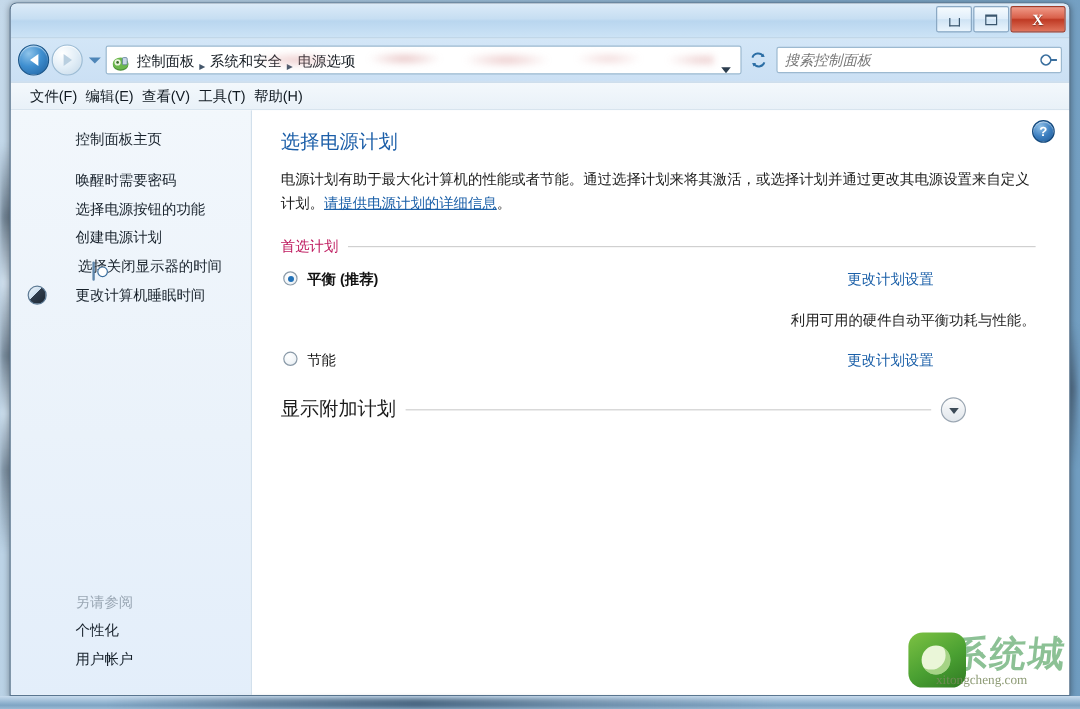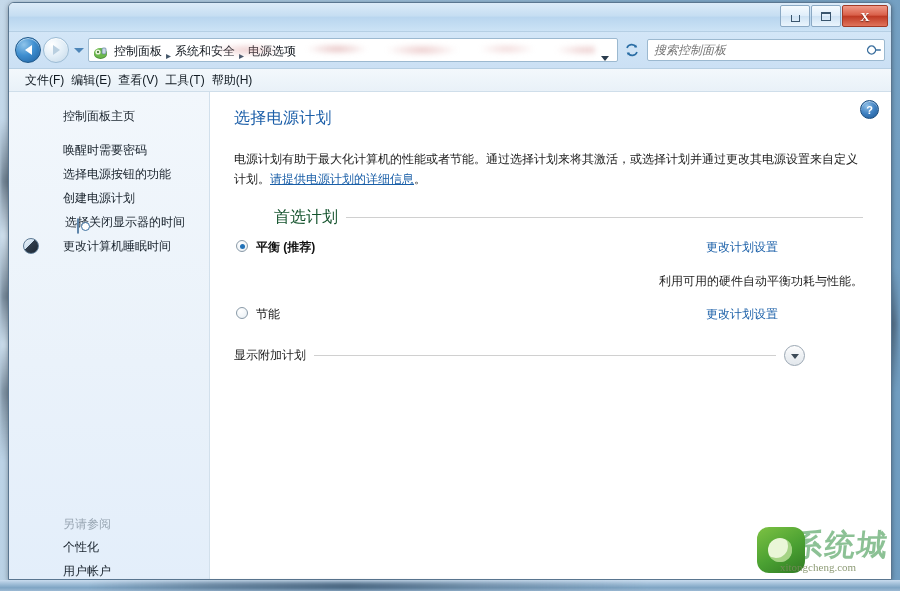--- a/index.html
+++ b/index.html
@@ -317,20 +317,21 @@
     box-sizing: border-box;
   }
   .ico-moon {
     border-radius: 50%;
     background: linear-gradient(135deg, #eef4fa 0%, #cfe0ef 40%, #2f3c4b 42%, #1c2733 100%);
     border: 1px solid #5d7a94;
     box-sizing: border-box;
   }
   .side-bottom {
     margin-top: auto;
+    padding-bottom: 22px;
   }
   .seealso-title {
     font-size: 12px;
     color: #9aa7b4;
     padding: 3px 6px 3px 54px;
     line-height: 16px;
   }
 
   
   #content {
@@ -354,21 +355,21 @@
     display: flex;
     align-items: center;
     justify-content: center;
     cursor: pointer;
     box-shadow: inset 0 1px 1px rgba(255,255,255,.55);
   }
   h1.page-title {
     font-size: 16px;
     font-weight: normal;
     color: #1b5ea8;
-    margin: 0 0 20px 0;
+    margin: 0 0 10px 0;
     letter-spacing: .3px;
   }
   .page-desc {
     font-size: 12px;
     color: #1b1b1b;
     line-height: 20px;
     max-width: 625px;
     margin: 0 0 18px 0;
   }
   a.inline-link {
@@ -376,21 +377,21 @@
     text-decoration: underline;
     cursor: pointer;
   }
 
   .group-head {
     display: flex;
     align-items: center;
     gap: 8px;
     margin-bottom: 10px;
   }
-  .group-head .ghl { font-size: 16px; color: #14532d; white-space: nowrap; margin-left: 40px; }
+  .group-head .ghl { font-size: 12px; color: #be185d; white-space: nowrap; }
   .group-rule {
     flex: 1 1 auto;
     height: 1px;
     background: #d0d0d0;
   }
 
   .plan-row {
     position: relative;
     margin: 0 0 14px 0;
     padding-left: 22px;
@@ -440,21 +441,21 @@
   }
 
   .expander-row {
     display: flex;
     align-items: center;
     gap: 8px;
     margin-top: 22px;
     padding-right: 58px;
   }
   .expander-label {
-    font-size: 12px;
+    font-size: 16px;
     color: #1b1b1b;
     white-space: nowrap;
     cursor: pointer;
     font-family: Liberation Serif, serif;
   }
   .expander-rule {
     flex: 1 1 auto;
     height: 1px;
     background: #d0d0d0;
   }

